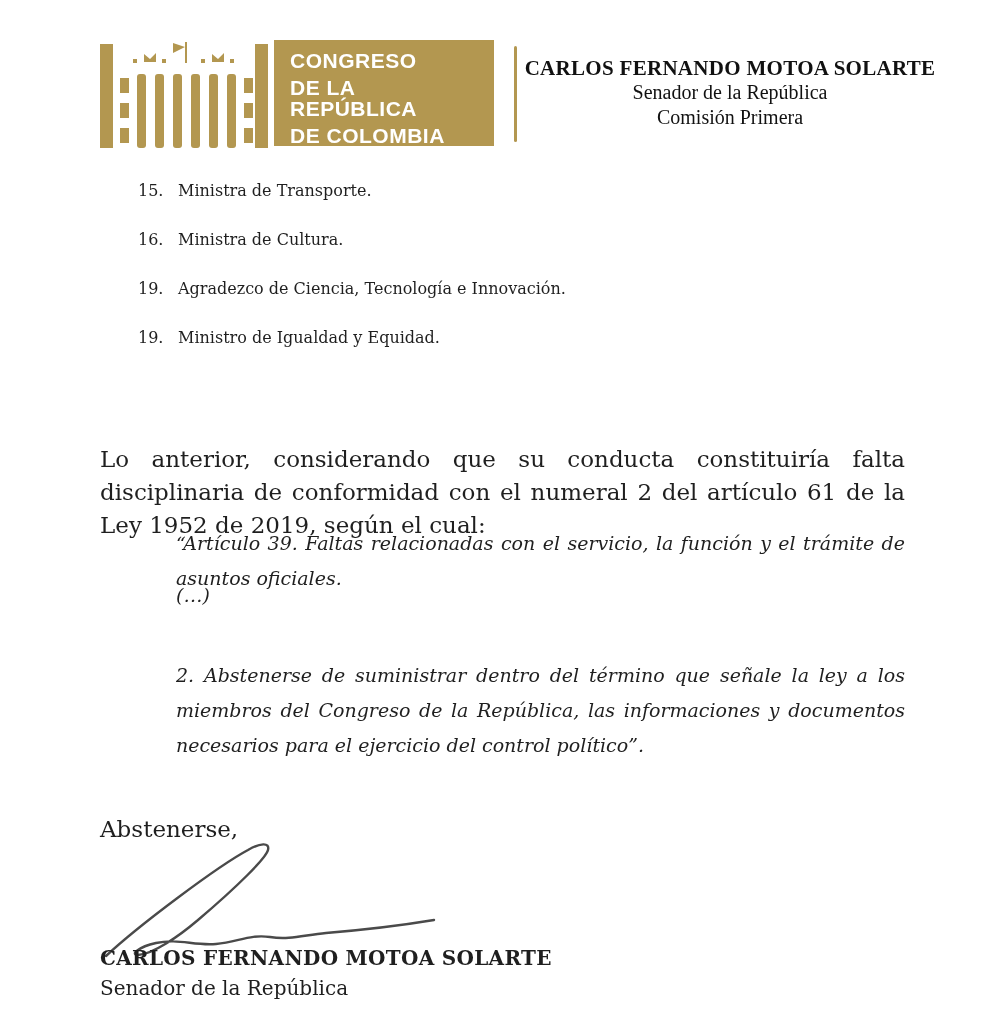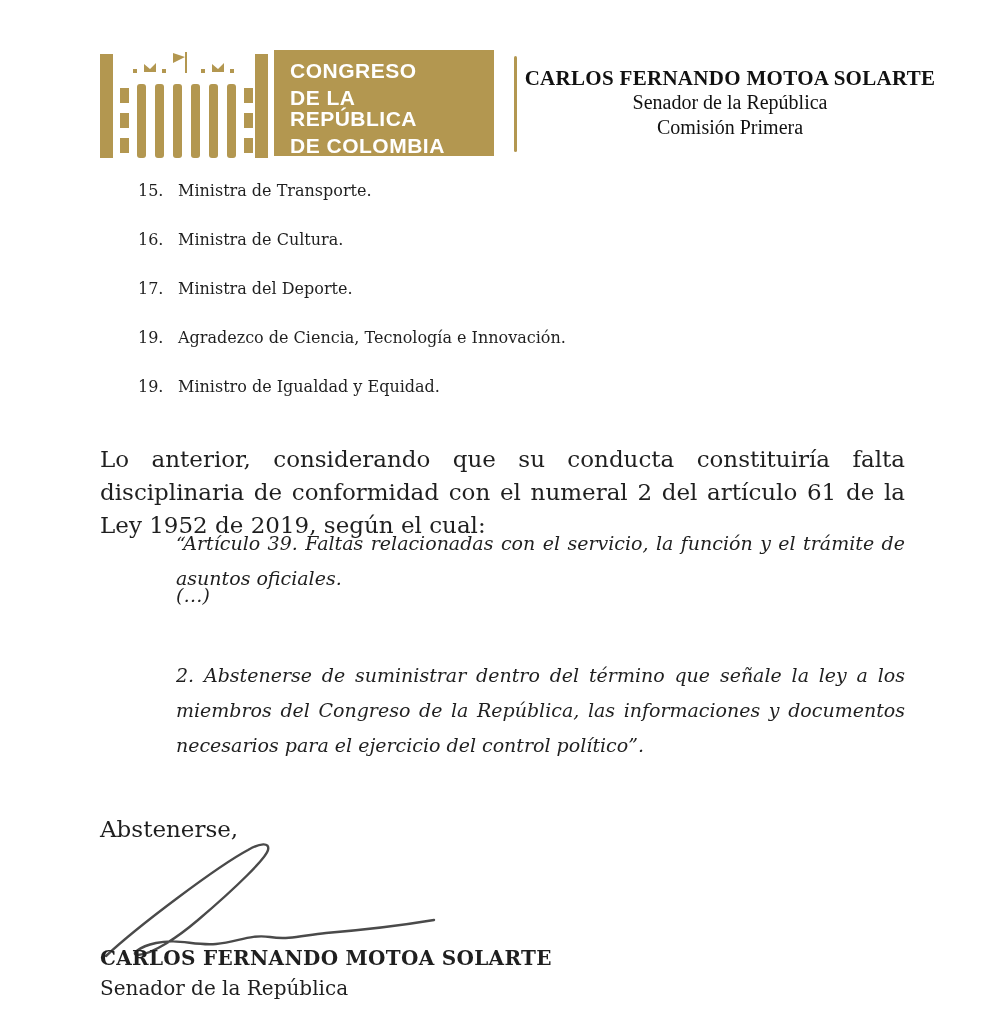--- a/index.html
+++ b/index.html
@@ -10,21 +10,21 @@
     position: relative;
     font-family: "DejaVu Serif", serif;
     color: #1f1f1f;
     overflow: hidden;
   }
   .page { position: absolute; inset: 0; }
 
   
   .header {
     position: absolute;
-    top: 50px; left: 100px; right: 60px;
+    top: 40px; left: 100px; right: 60px;
     height: 110px;
     display: flex;
     align-items: flex-start;
   }
   .logo-wrap { display: flex; align-items: flex-start; }
   .capitol-icon { display: block; margin-top: 2px; }
   .logo-box {
     width: 220px; height: 106px;
     margin-left: 6px;
     padding: 10px 14px 8px 16px;
@@ -149,24 +149,20 @@
   <div class="minister-list">
     <div class="list-item">
       <span class="list-number">15.</span>
       <span class="list-text">Ministra de Transporte.</span>
     </div>
     <div class="list-item">
       <span class="list-number">16.</span>
       <span class="list-text">Ministra de Cultura.</span>
     </div>
     <div class="list-item">
-      <span class="list-number">17.</span>
-      <span class="list-text">Ministra del Deporte.</span>
-    </div>
-    <div class="list-item">
       <span class="list-number">19.</span>
       <span class="list-text">Agradezco de Ciencia, Tecnología e Innovación.</span>
     </div>
     <div class="list-item">
       <span class="list-number">19.</span>
       <span class="list-text">Ministro de Igualdad y Equidad.</span>
     </div>
   </div>
 
   <p class="para para-1">Lo anterior, considerando que su conducta constituiría falta disciplinaria de conformidad con el numeral 2 del artículo 61 de la Ley 1952 de 2019, según el cual:</p>

